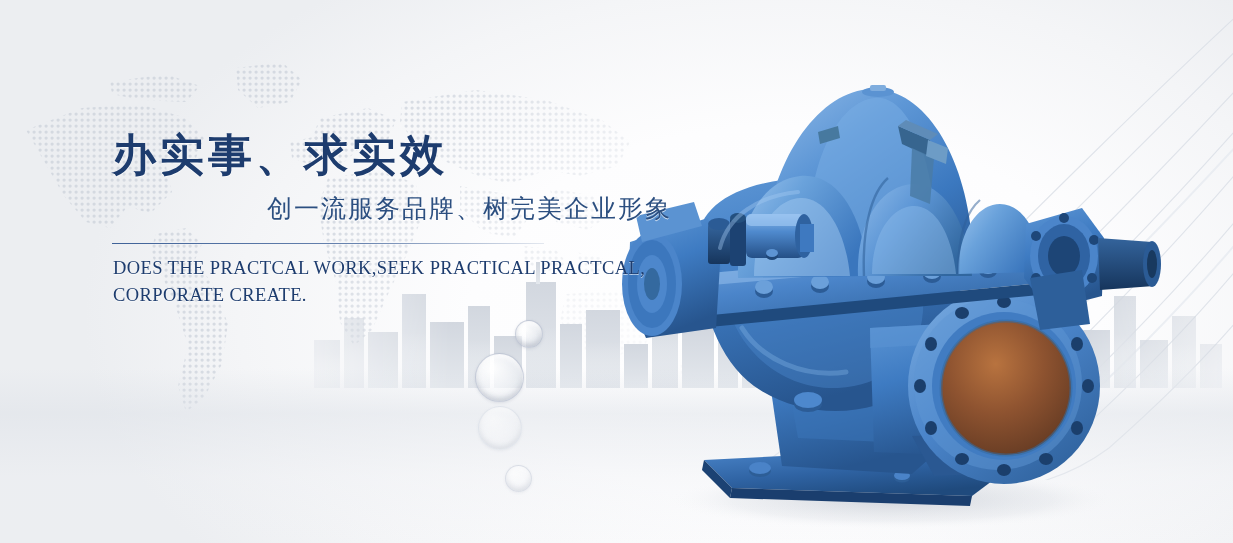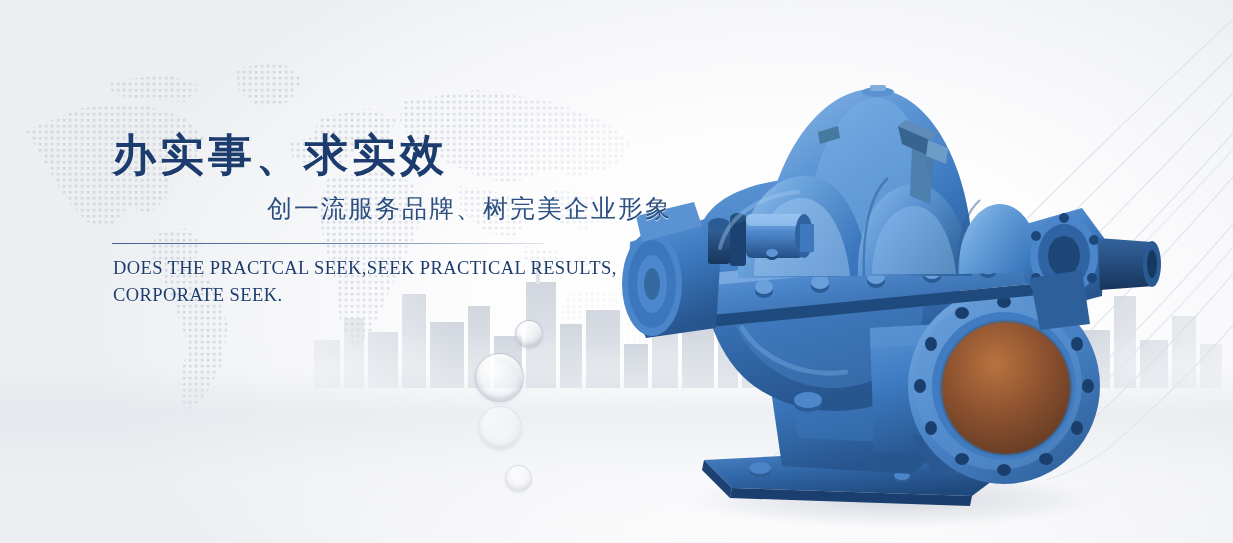--- a/index.html
+++ b/index.html
@@ -445,18 +445,18 @@
       <path d="M130 300 C150 332 192 350 234 344" fill="none" stroke="#86b6e9" stroke-width="5" opacity=".35" stroke-linecap="round"></path>
       <path d="M108 220 C116 188 146 168 186 164" fill="none" stroke="#a6cbf3" stroke-width="4" opacity=".4" stroke-linecap="round"></path>
     </svg>
   </div>
 
   <div class="copy">
     <h1 class="headline">办实事、求实效</h1>
     <h2 class="subhead">创一流服务品牌、树完美企业形象</h2>
     <div class="rule"></div>
     <p class="tagline">
-      <span>DOES THE PRACTCAL SEEK,SEEK PRACTICAL RESULTS,</span>
-      <span>CORPORATE SEEK.</span>
+      <span>DOES THE PRACTCAL WORK,SEEK PRACTICAL PRACTCAL,</span>
+      <span>CORPORATE CREATE.</span>
     </p>
   </div>
 
 </div>
 
 </body></html>

